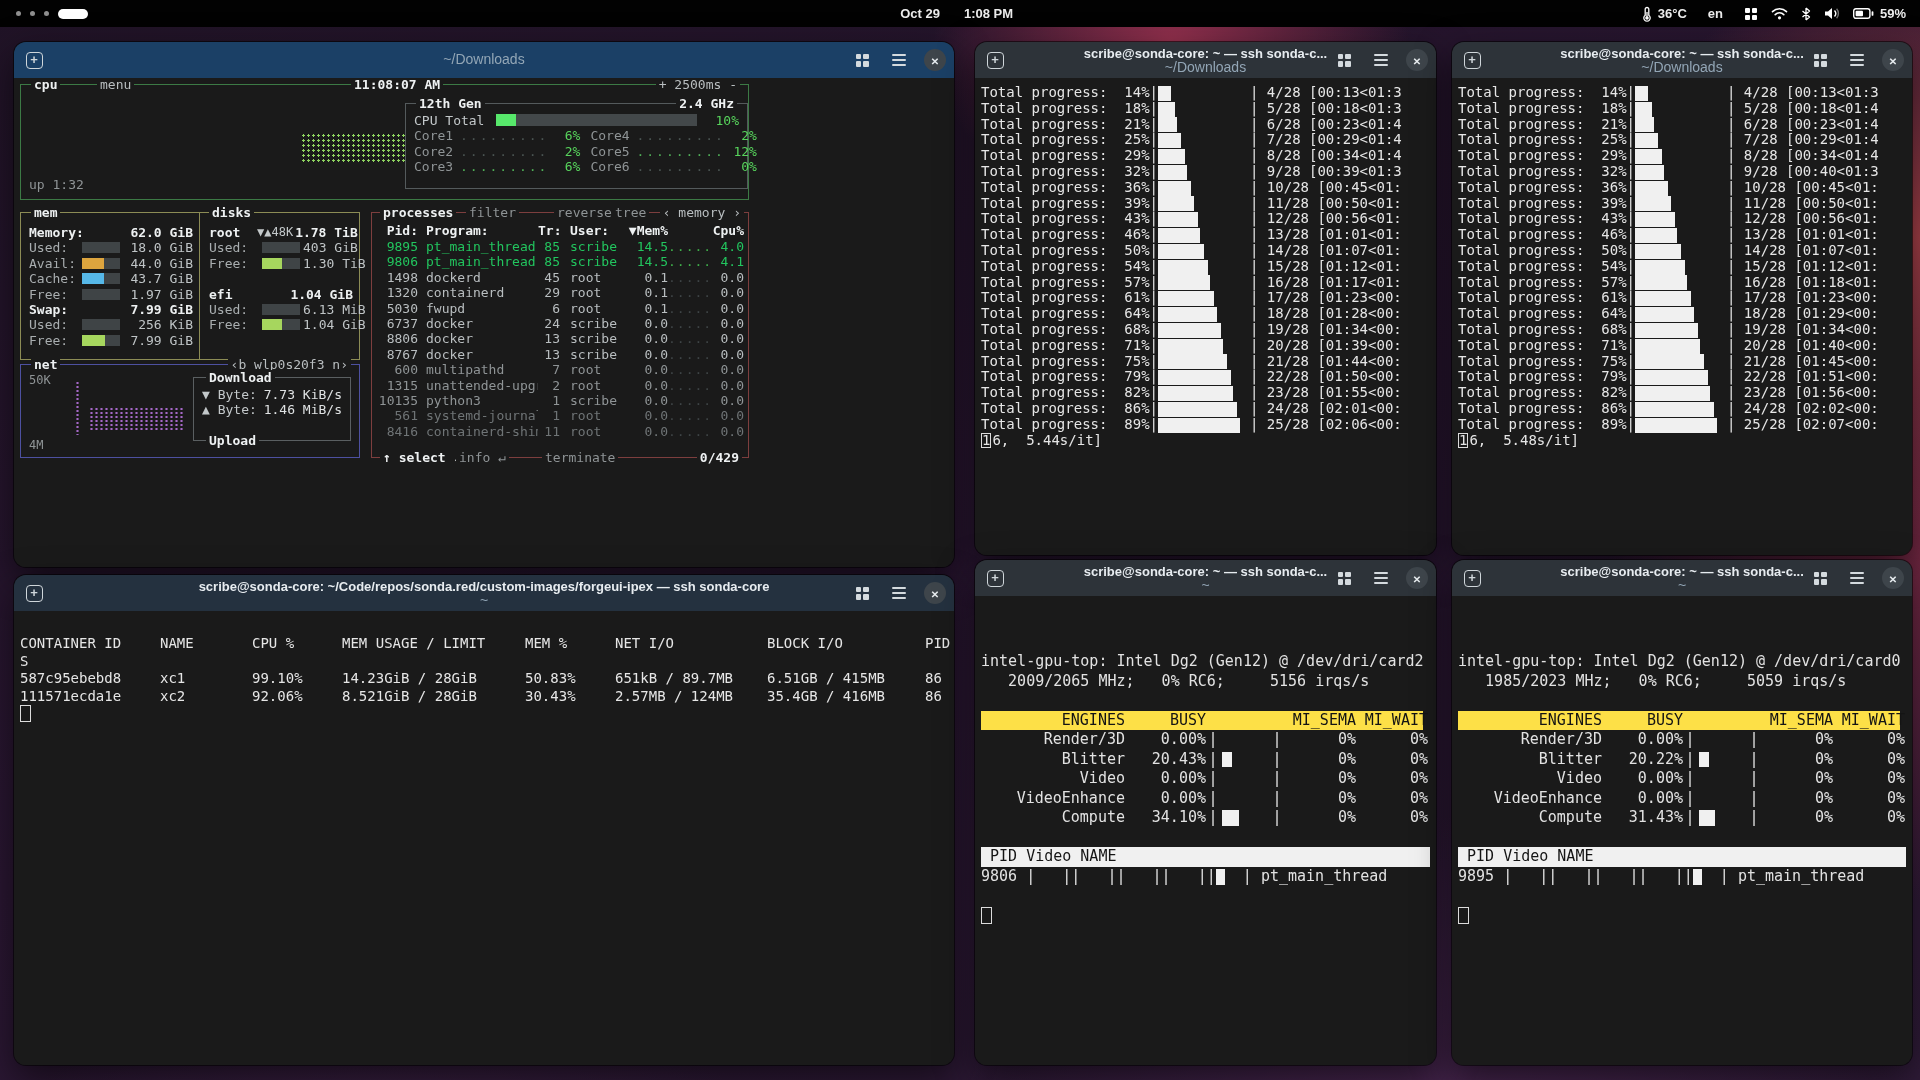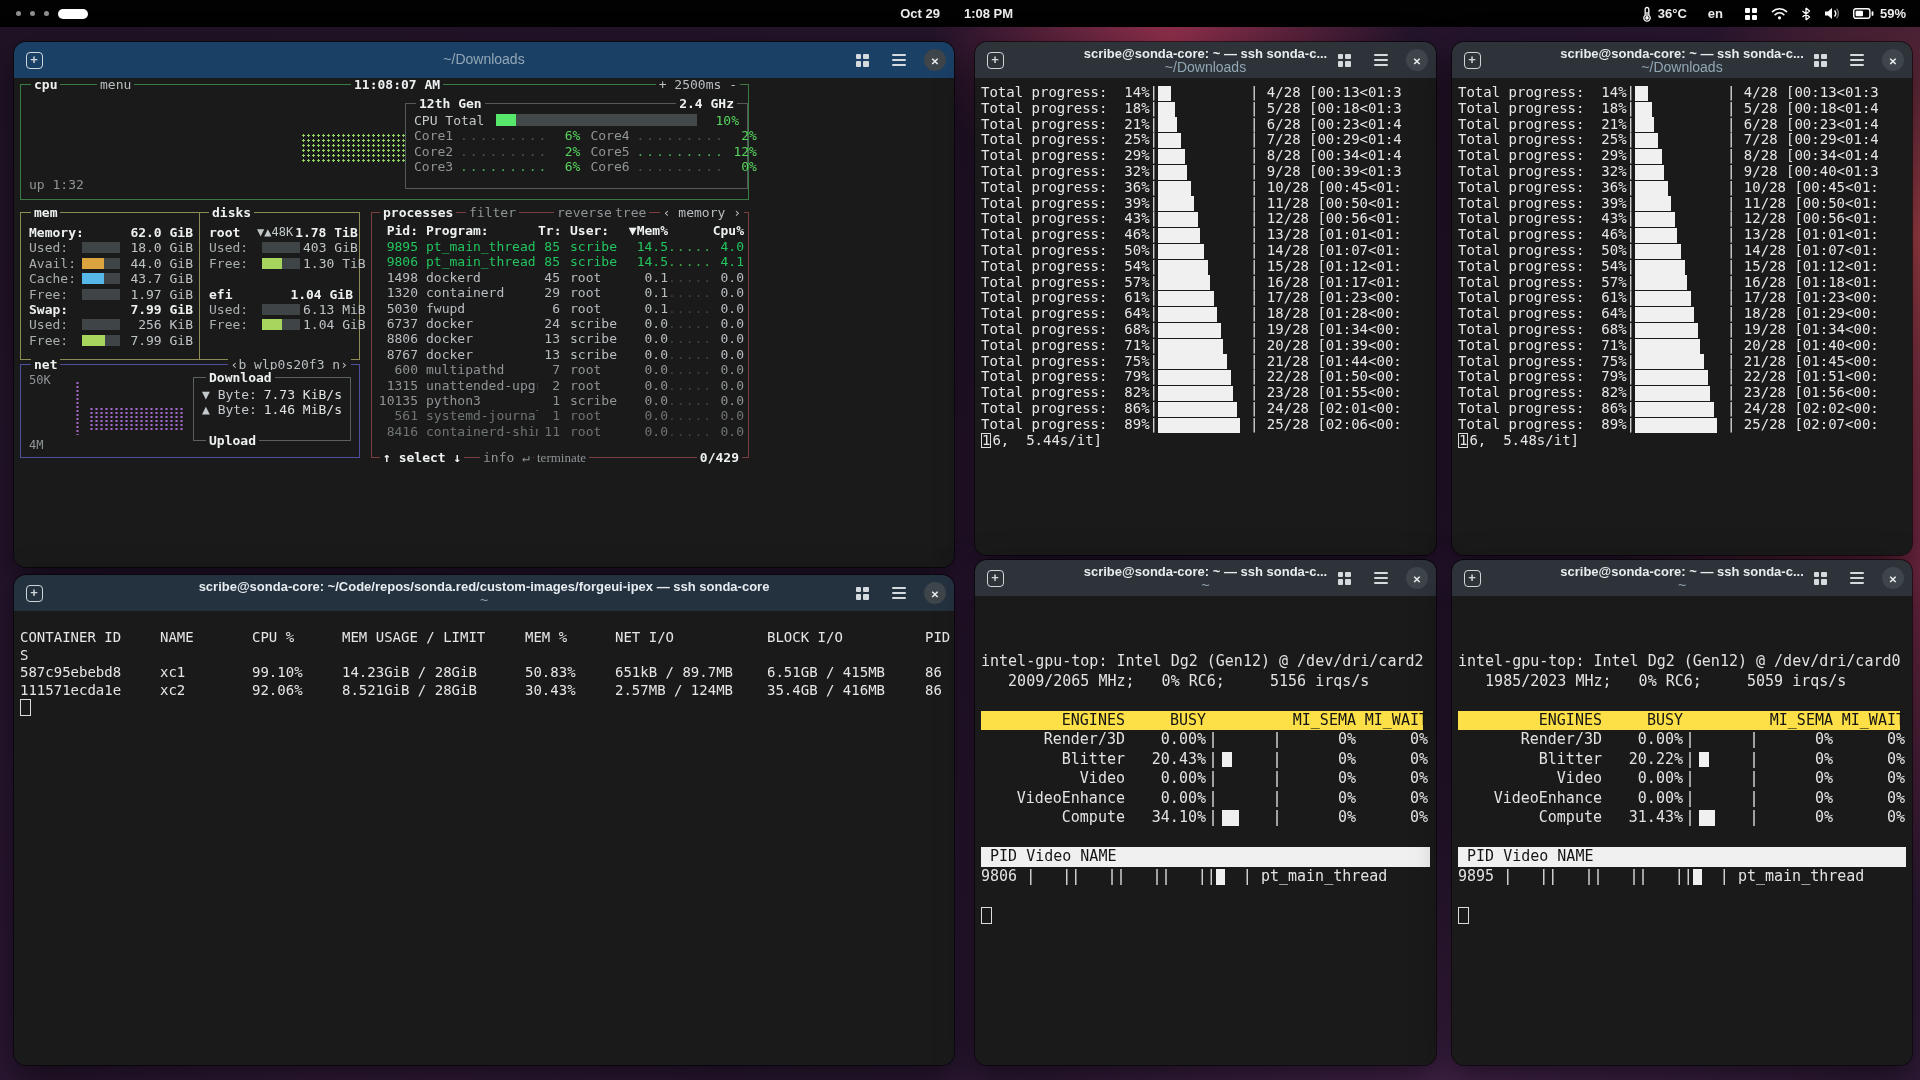--- a/index.html
+++ b/index.html
@@ -96,21 +96,21 @@
   .prow.w1{color:#22c55e;} .prow.w2{color:#b9bec0;} .prow.w3{color:#8f9496;} .prow.w4{color:#6f7476;}
   .pfoot{position:absolute;top:auto;bottom:-8px;}
   
   .prog{padding:7px 0 0 6px;font-size:14px;line-height:15.8px;}
   .pl{height:15.8px;white-space:nowrap;color:#e6e6e6;}
   .pp{white-space:pre;}
   .pbar{display:inline-block;width:92px;height:15px;vertical-align:bottom;position:relative;}
   .pbar i{position:absolute;left:0;top:0;bottom:0;background:#f0f0f0;}
   .curbox{display:inline-block;border:1px solid #dcdcdc;white-space:pre;line-height:13px;margin-right:1px;}
   
-  .dock{padding:18px 0 0 6px;font-size:14px;line-height:17.5px;color:#e6e6e6;}
+  .dock{padding:24px 0 0 6px;font-size:14px;line-height:17.5px;color:#e6e6e6;}
   .dgrid{display:grid;grid-template-columns:140px 92px 90px 183px 90px 152px 158px 1fr;
     white-space:pre;height:17.5px;overflow:hidden;}
   .dline{height:17.5px;white-space:pre;}
   .cur{display:inline-block;width:9px;height:15px;border:1px solid #dcdcdc;vertical-align:text-bottom;}
   
   .gpu{padding:56px 0 0 6px;font-size:15px;line-height:19.5px;color:#e2e2e2;}
   .gline{height:19.5px;white-space:pre;}
   .sp{height:19.5px;}
   .ghead,.grow{display:flex;height:19.5px;}
   .ghead{background:#fde047;color:#141414;width:442px;}
@@ -592,22 +592,22 @@
                 <span class="ppid">8416</span>
                 <span class="pprog">containerd-shim</span>
                 <span class="ptr">11</span>
                 <span class="puser">root</span>
                 <span class="pmem">0.0</span>
                 <span class="pdots" style="color: rgb(62, 68, 70);"></span>
                 <span class="pcpu">0.0</span>
               </div>
             </div>
           <span class="bxl b pfoot" style="left:8px;">↑ select ↓</span>
-          <span class="bxl dm pfoot" style="left:108px;">info ↵</span>
-          <span class="bxl dm pfoot" style="left:162px;font-family:Liberation Serif, serif;">terminate</span>
+          <span class="bxl dm pfoot" style="left:84px;">info ↵</span>
+          <span class="bxl dm pfoot" style="left:170px;">terminate</span>
           <span class="bxl b pfoot" style="right:6px;">0/429</span>
         </div>
       </div>
     </div>
   </div>
 
   <div class="win" style="left:975px;top:42px;width:461px;height:513px;">
     <div class="titlebar" style="background:#2d3339;">
       <div class="tbtn">
           <span class="plusglyph"></span>

